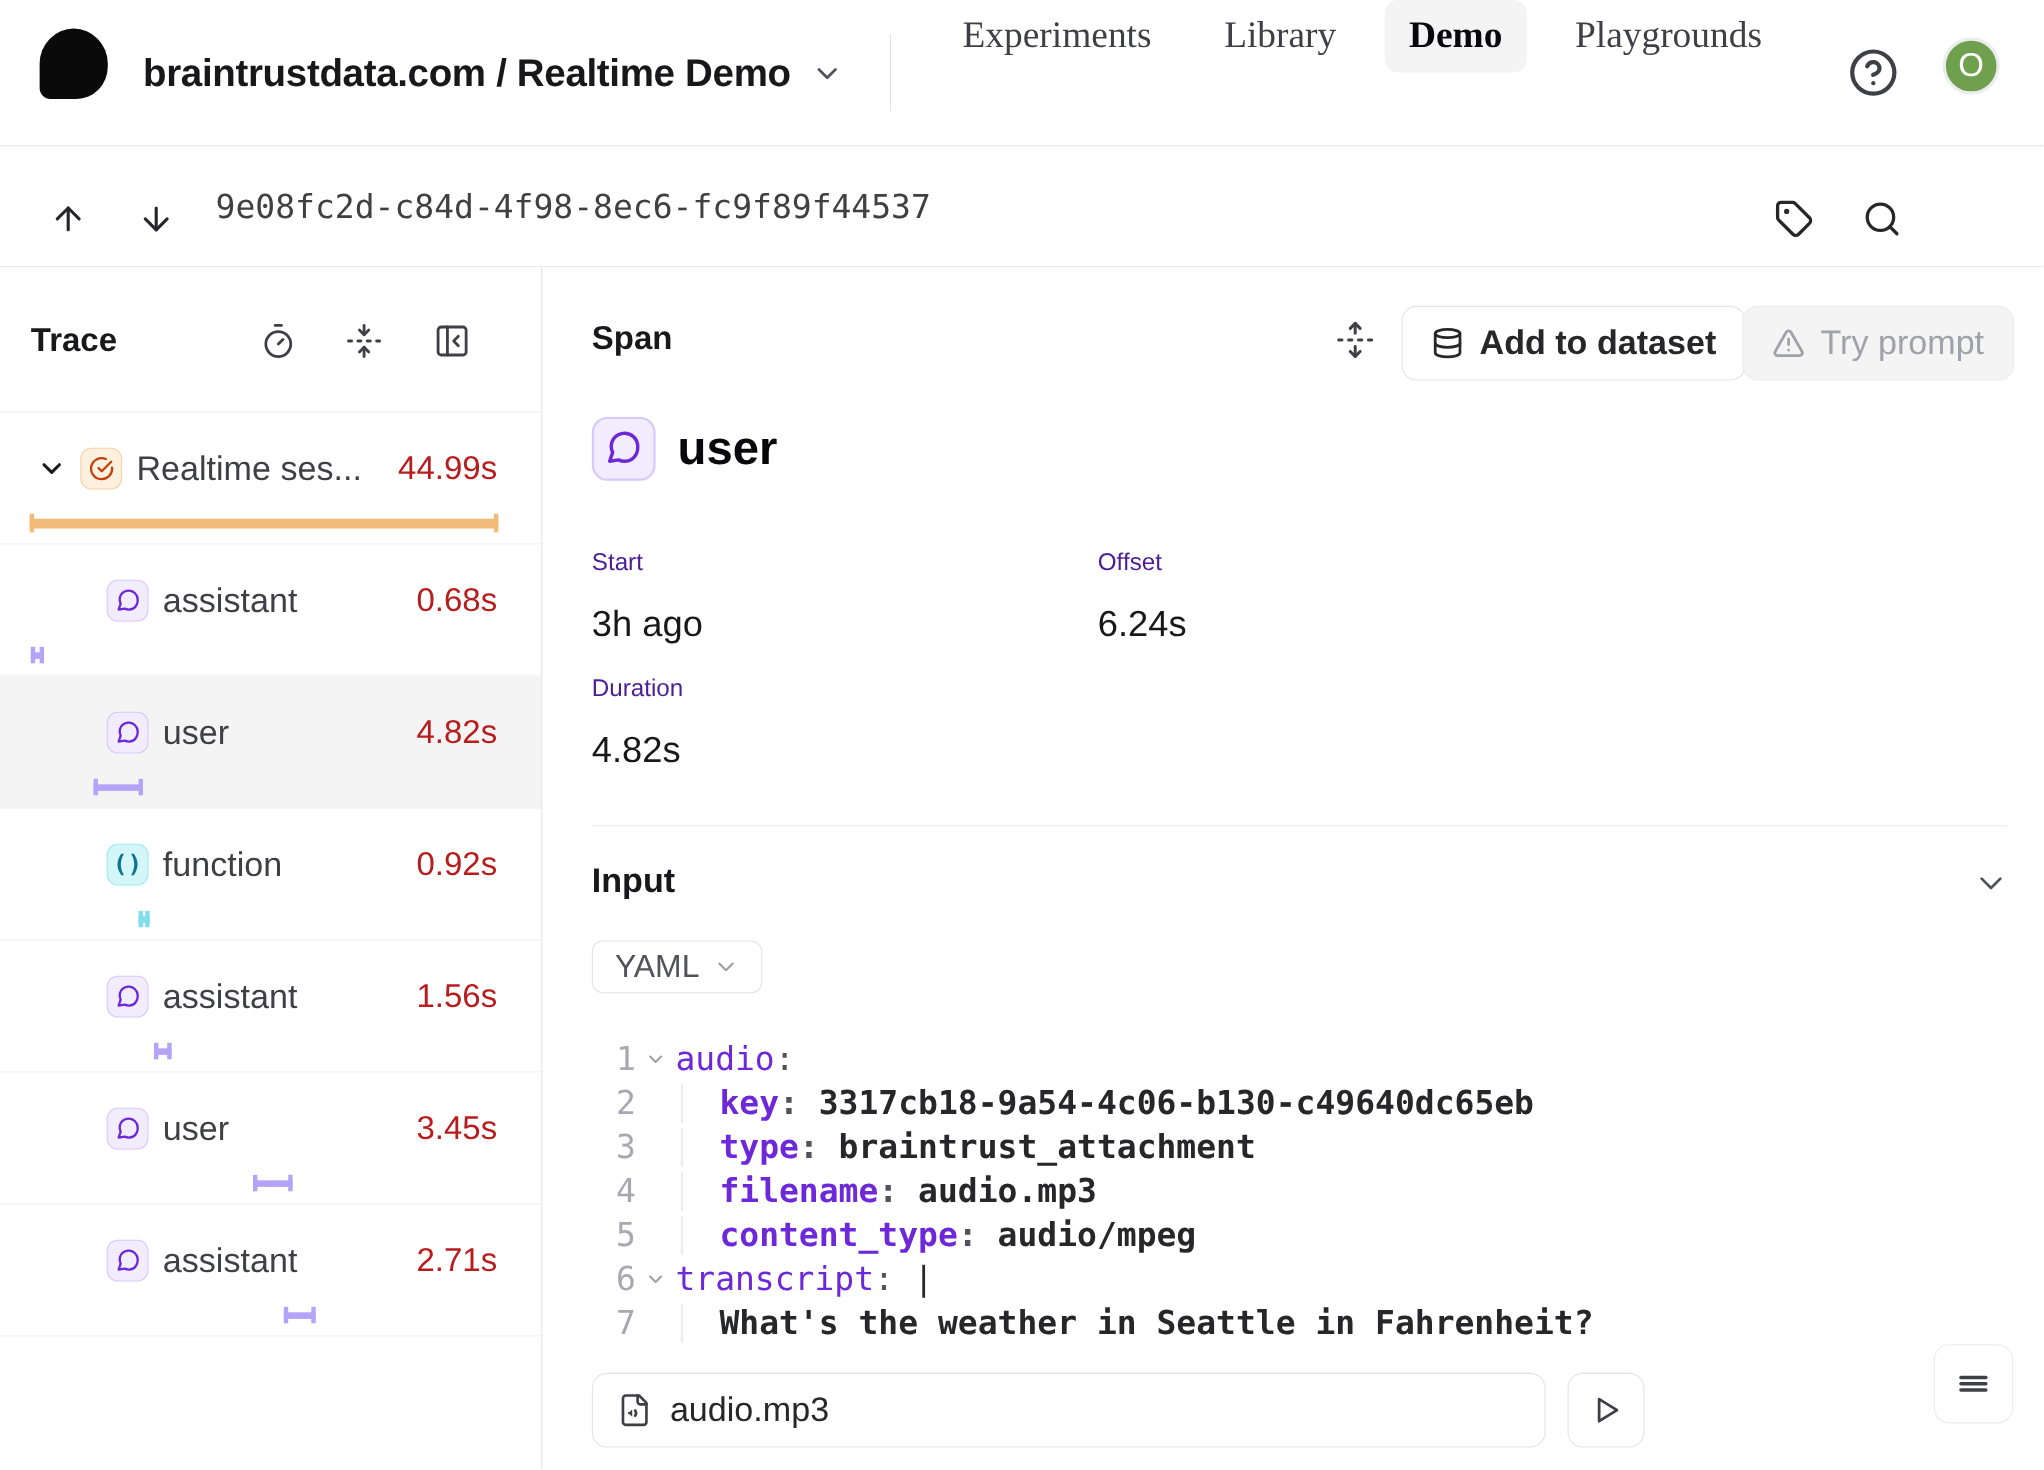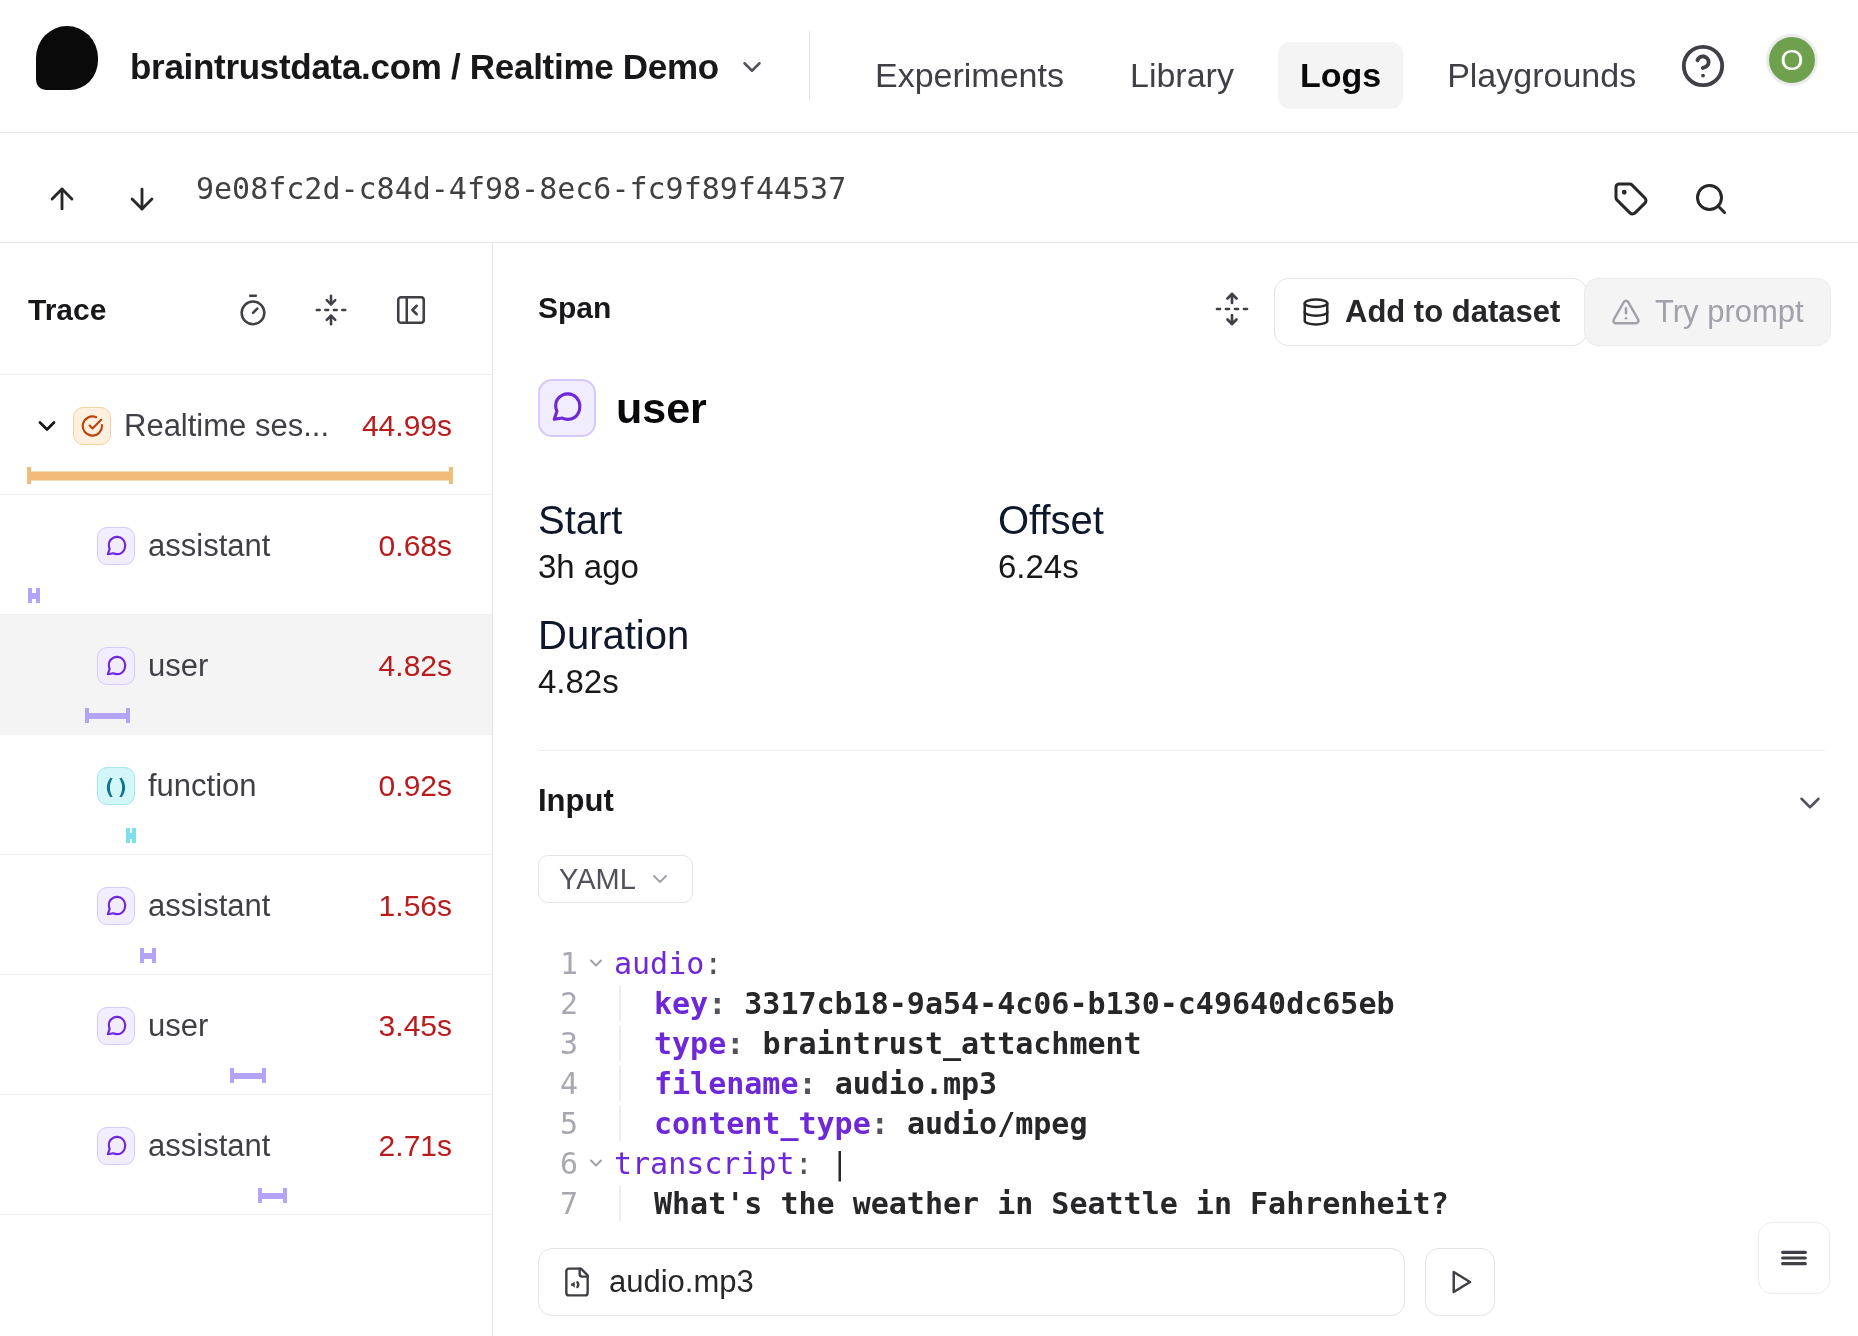--- a/index.html
+++ b/index.html
@@ -7,21 +7,21 @@
   body { font-family:"Liberation Sans", sans-serif; color:#18181b; }
   .app { position:relative; width:1858px; height:1336px; background:#fff; overflow:hidden; }
   svg { display:block; }
 
   
   .navbar { position:absolute; left:0; top:0; width:1858px; height:133px; border-bottom:1px solid #e4e4e7; display:flex; align-items:center; }
   .logo { position:absolute; left:36px; top:26px; width:62px; height:64px; background:#0a0a0a; border-radius:50% 50% 46% 16%; }
   .proj { position:absolute; left:130px; top:0; height:133px; display:flex; align-items:center; gap:18px; cursor:pointer; }
   .proj-title { font-size:35px; font-weight:600; color:#18181b; letter-spacing:-0.3px; }
   .nav-sep { position:absolute; left:809px; top:31px; height:70px; width:1px; background:#e4e4e7; }
-  .nav-items { position:absolute; left:853px; top:0; height:151px; display:flex; align-items:center; gap:22px; }
+  .nav-items { position:absolute; left:853px; top:0; height:151px; display:flex; align-items:flex-start; gap:22px;font-family:Liberation Serif, serif; }
   .nav-item { font-size:34px; color:#3f3f46; padding:14px 22px; border-radius:12px; cursor:pointer; white-space:nowrap; }
   .nav-item.active { background:#f4f4f5; color:#09090b; font-weight:600; }
   .help-btn { position:absolute; left:1673px; top:36px; width:60px; height:60px; display:flex; align-items:center; justify-content:center; cursor:pointer; }
   .avatar { position:absolute; left:1766px; top:34px; width:52px; height:52px; border-radius:50%; background:#6fa04e; border:3px solid #ececee; color:#fff; font-size:30px; display:flex; align-items:center; justify-content:center; }
 
   
   .toolbar { position:absolute; left:0; top:133px; width:1858px; height:110px; border-bottom:1px solid #e4e4e7; }
   .tb-arrow { position:absolute; top:40px; width:52px; height:52px; display:flex; align-items:center; justify-content:center; cursor:pointer; border-radius:10px; }
   .tb-up { left:36px; } .tb-down { left:116px; }
   .trace-id { position:absolute; left:196px; top:0; height:110px; display:flex; align-items:center; font-family:"DejaVu Sans Mono", monospace; font-size:30px; color:#404040; letter-spacing:0px; }
@@ -57,21 +57,21 @@
   .panel { position:absolute; left:494px; top:243px; width:1364px; height:1093px; background:#fff; }
   .panel-title { position:absolute; left:44px; top:48px; font-size:30px; font-weight:600; color:#18181b; }
   .expand-ic { position:absolute; left:712px; top:40px; width:52px; height:52px; display:flex; align-items:center; justify-content:center; color:#3f3f46; cursor:pointer; }
   .btn { position:absolute; top:35px; height:68px; border-radius:14px; border:1px solid #e4e4e7; background:#fff; display:flex; align-items:center; gap:14px; padding:0 26px; font-size:31px; font-weight:600; color:#27272a; cursor:pointer; font-family:"Liberation Sans", sans-serif; }
   .btn-add { left:780px; }
   .btn-try { left:1090px; background:#f4f4f5; border-color:#ebebed; color:#a1a1aa; font-weight:500; }
 
   .span-ic { position:absolute; left:44px; top:136px; width:58px; height:58px; border-radius:14px; background:#f1edfe; border:2px solid #d6c9fc; color:#6d28d9; display:flex; align-items:center; justify-content:center; }
   .span-name { position:absolute; left:122px; top:136px; height:58px; display:flex; align-items:center; font-size:43px; font-weight:700; color:#09090b; }
 
-  .meta-label { position:absolute; font-size:40px; color:#0f172a; }
+  .meta-label { position:absolute; font-size:22px; color:#4c1d95; }
   .meta-value { position:absolute; font-size:33px; color:#18181b; }
   .m-start-l { left:44px; top:255px; } .m-start-v { left:44px; top:305px; }
   .m-offset-l { left:504px; top:255px; } .m-offset-v { left:504px; top:305px; }
   .m-dur-l { left:44px; top:370px; } .m-dur-v { left:44px; top:420px; }
 
   .hdiv { position:absolute; left:44px; top:507px; width:1287px; height:1px; background:#ededf0; }
   .input-label { position:absolute; left:44px; top:540px; font-size:31px; font-weight:600; color:#18181b; }
   .input-chev { position:absolute; left:1296px; top:540px; width:40px; height:40px; display:flex; align-items:center; justify-content:center; color:#52525b; cursor:pointer; }
   .fmt-btn { position:absolute; left:44px; top:612px; height:48px; border:1px solid #e4e4e7; border-radius:10px; background:#fff; display:flex; align-items:center; gap:12px; padding:0 20px; font-size:29px; color:#52525b; cursor:pointer; font-family:"Liberation Sans", sans-serif; }
 
@@ -100,21 +100,21 @@
       <span>
         <svg width="30" height="30" viewBox="0 0 24 24" fill="none" stroke="#52525b" stroke-width="2" stroke-linecap="round" stroke-linejoin="round">
             <path d="m6 9 6 6 6-6"></path>
           </svg>
       </span>
     </div>
     <div class="nav-sep"></div>
     <div class="nav-items">
       <div class="nav-item">Experiments</div>
       <div class="nav-item">Library</div>
-      <div class="nav-item active">Logs</div>
+      <div class="nav-item active">Demo</div>
       <div class="nav-item">Playgrounds</div>
     </div>
     <div class="help-btn">
       <svg width="46" height="46" viewBox="0 0 24 24" fill="none" stroke="#3f3f46" stroke-width="2" stroke-linecap="round" stroke-linejoin="round">
           <circle cx="12" cy="12" r="10"></circle>
           <path d="M9.09 9a3 3 0 0 1 5.83 1c0 2-3 3-3 3"></path>
           <path d="M12 17h.01"></path>
         </svg>
     </div>
     <div class="avatar">O</div>

